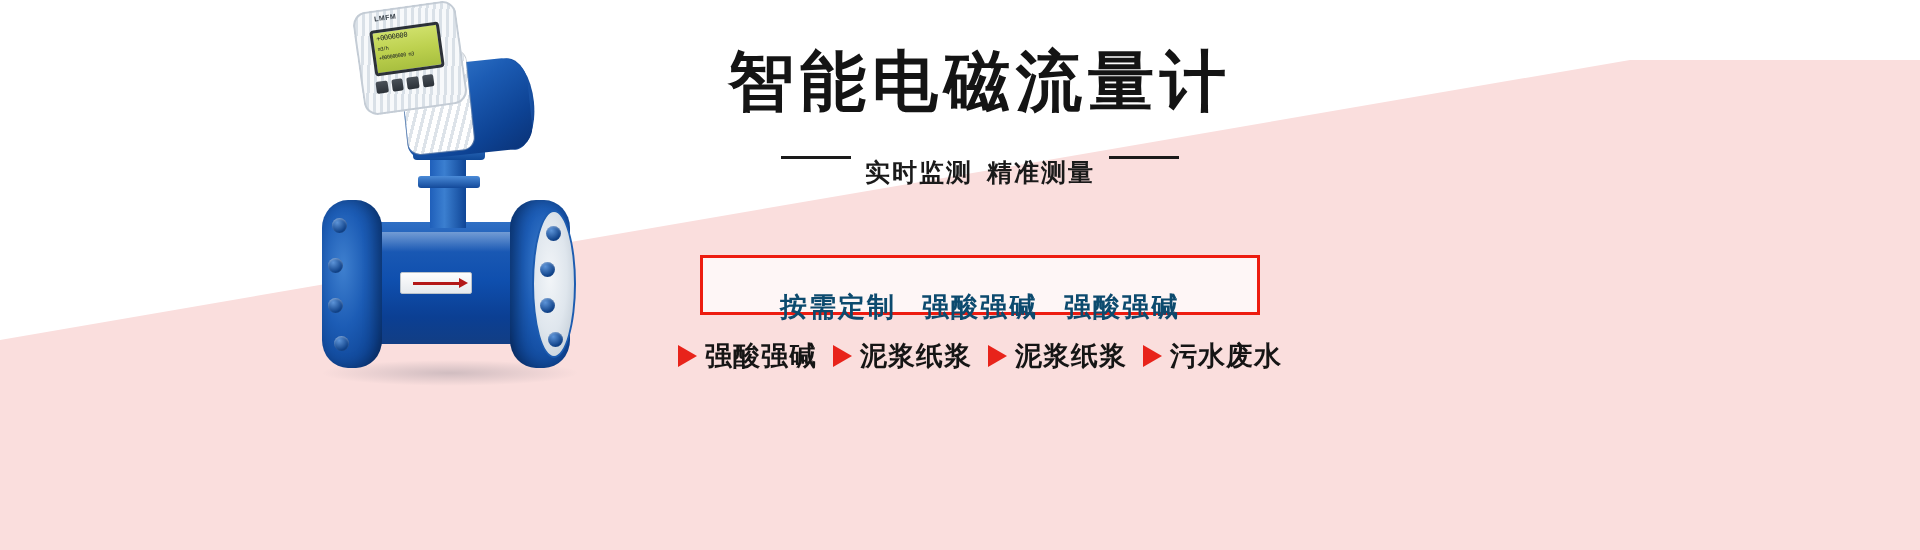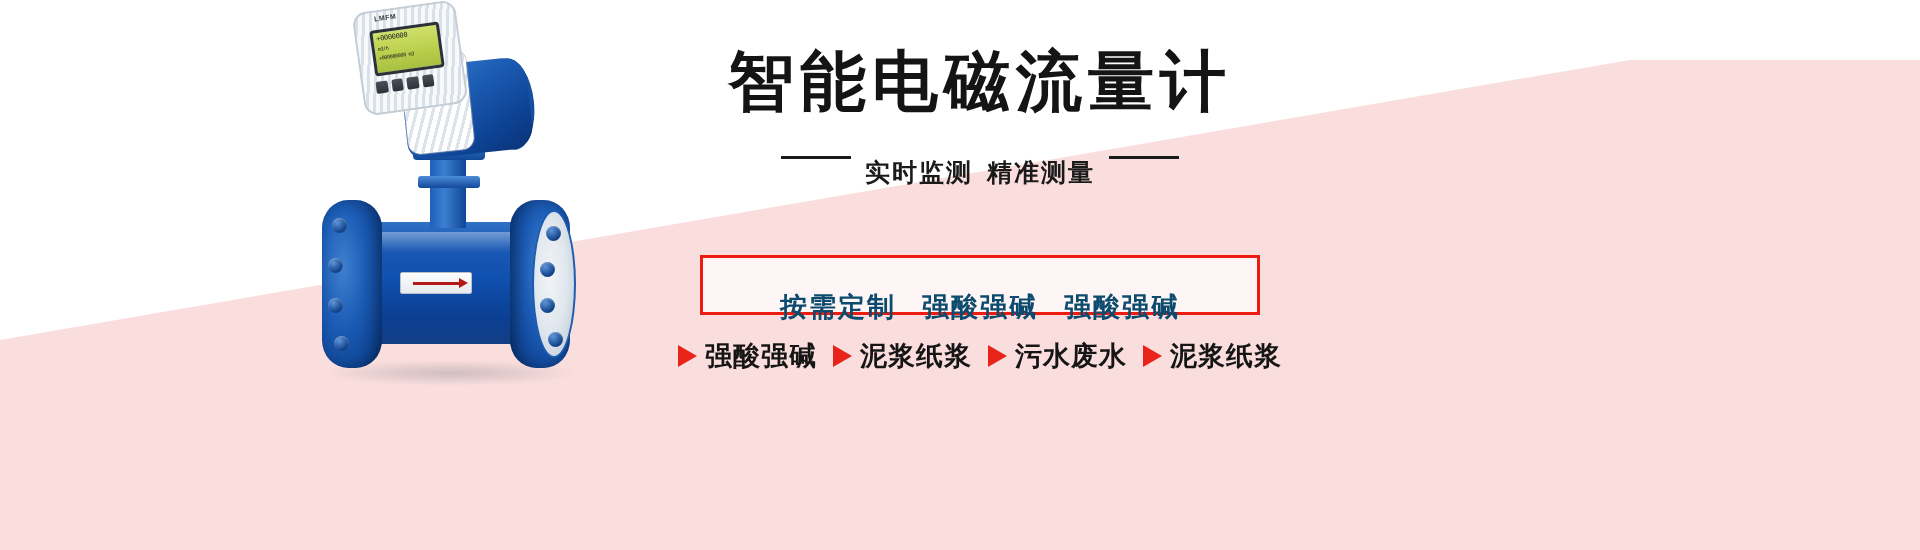--- a/index.html
+++ b/index.html
@@ -392,22 +392,22 @@
       <span class="feature-item">
         <span class="arrow-icon"></span>
         <span class="feature-label">强酸强碱</span>
       </span>
       <span class="feature-item">
         <span class="arrow-icon"></span>
         <span class="feature-label">泥浆纸浆</span>
       </span>
       <span class="feature-item">
         <span class="arrow-icon"></span>
-        <span class="feature-label">污水废水</span>
+        <span class="feature-label">泥浆纸浆</span>
       </span>
       <span class="feature-item">
         <span class="arrow-icon"></span>
-        <span class="feature-label">泥浆纸浆</span>
+        <span class="feature-label">污水废水</span>
       </span>
     </div>
 
   </div>
 </div>
 
 </body></html>

